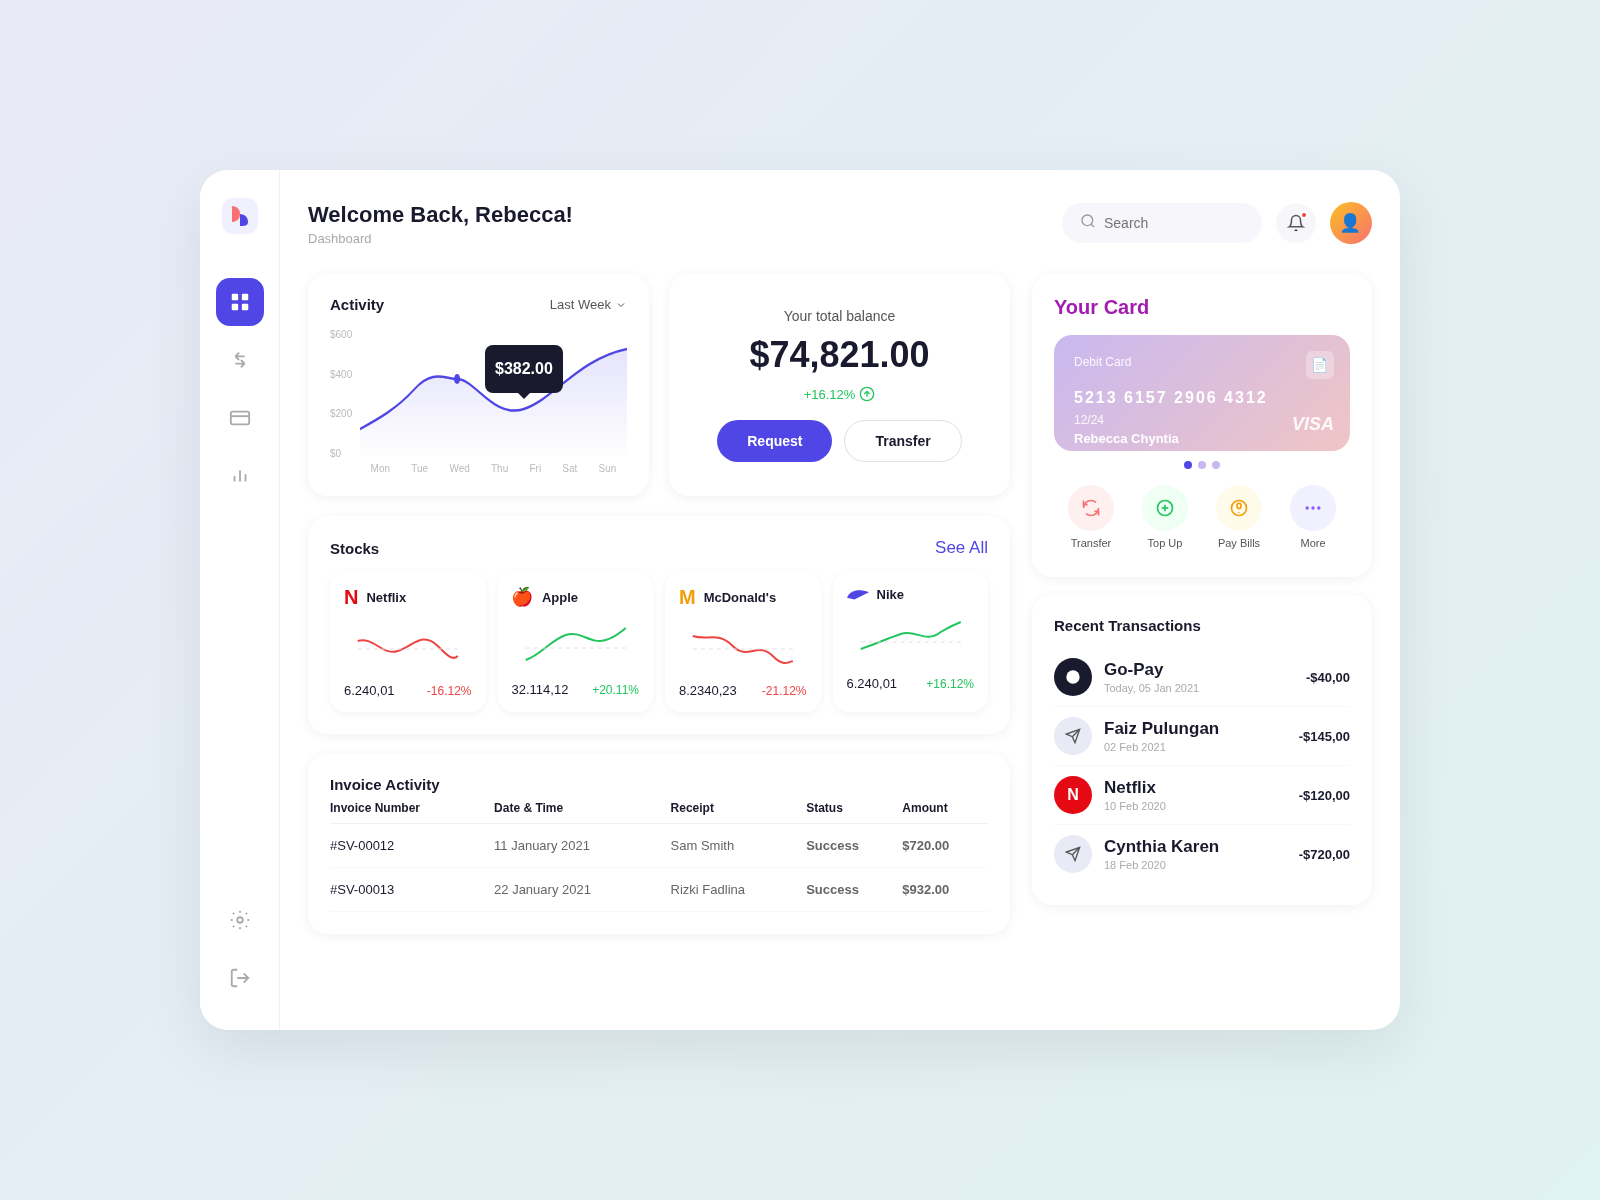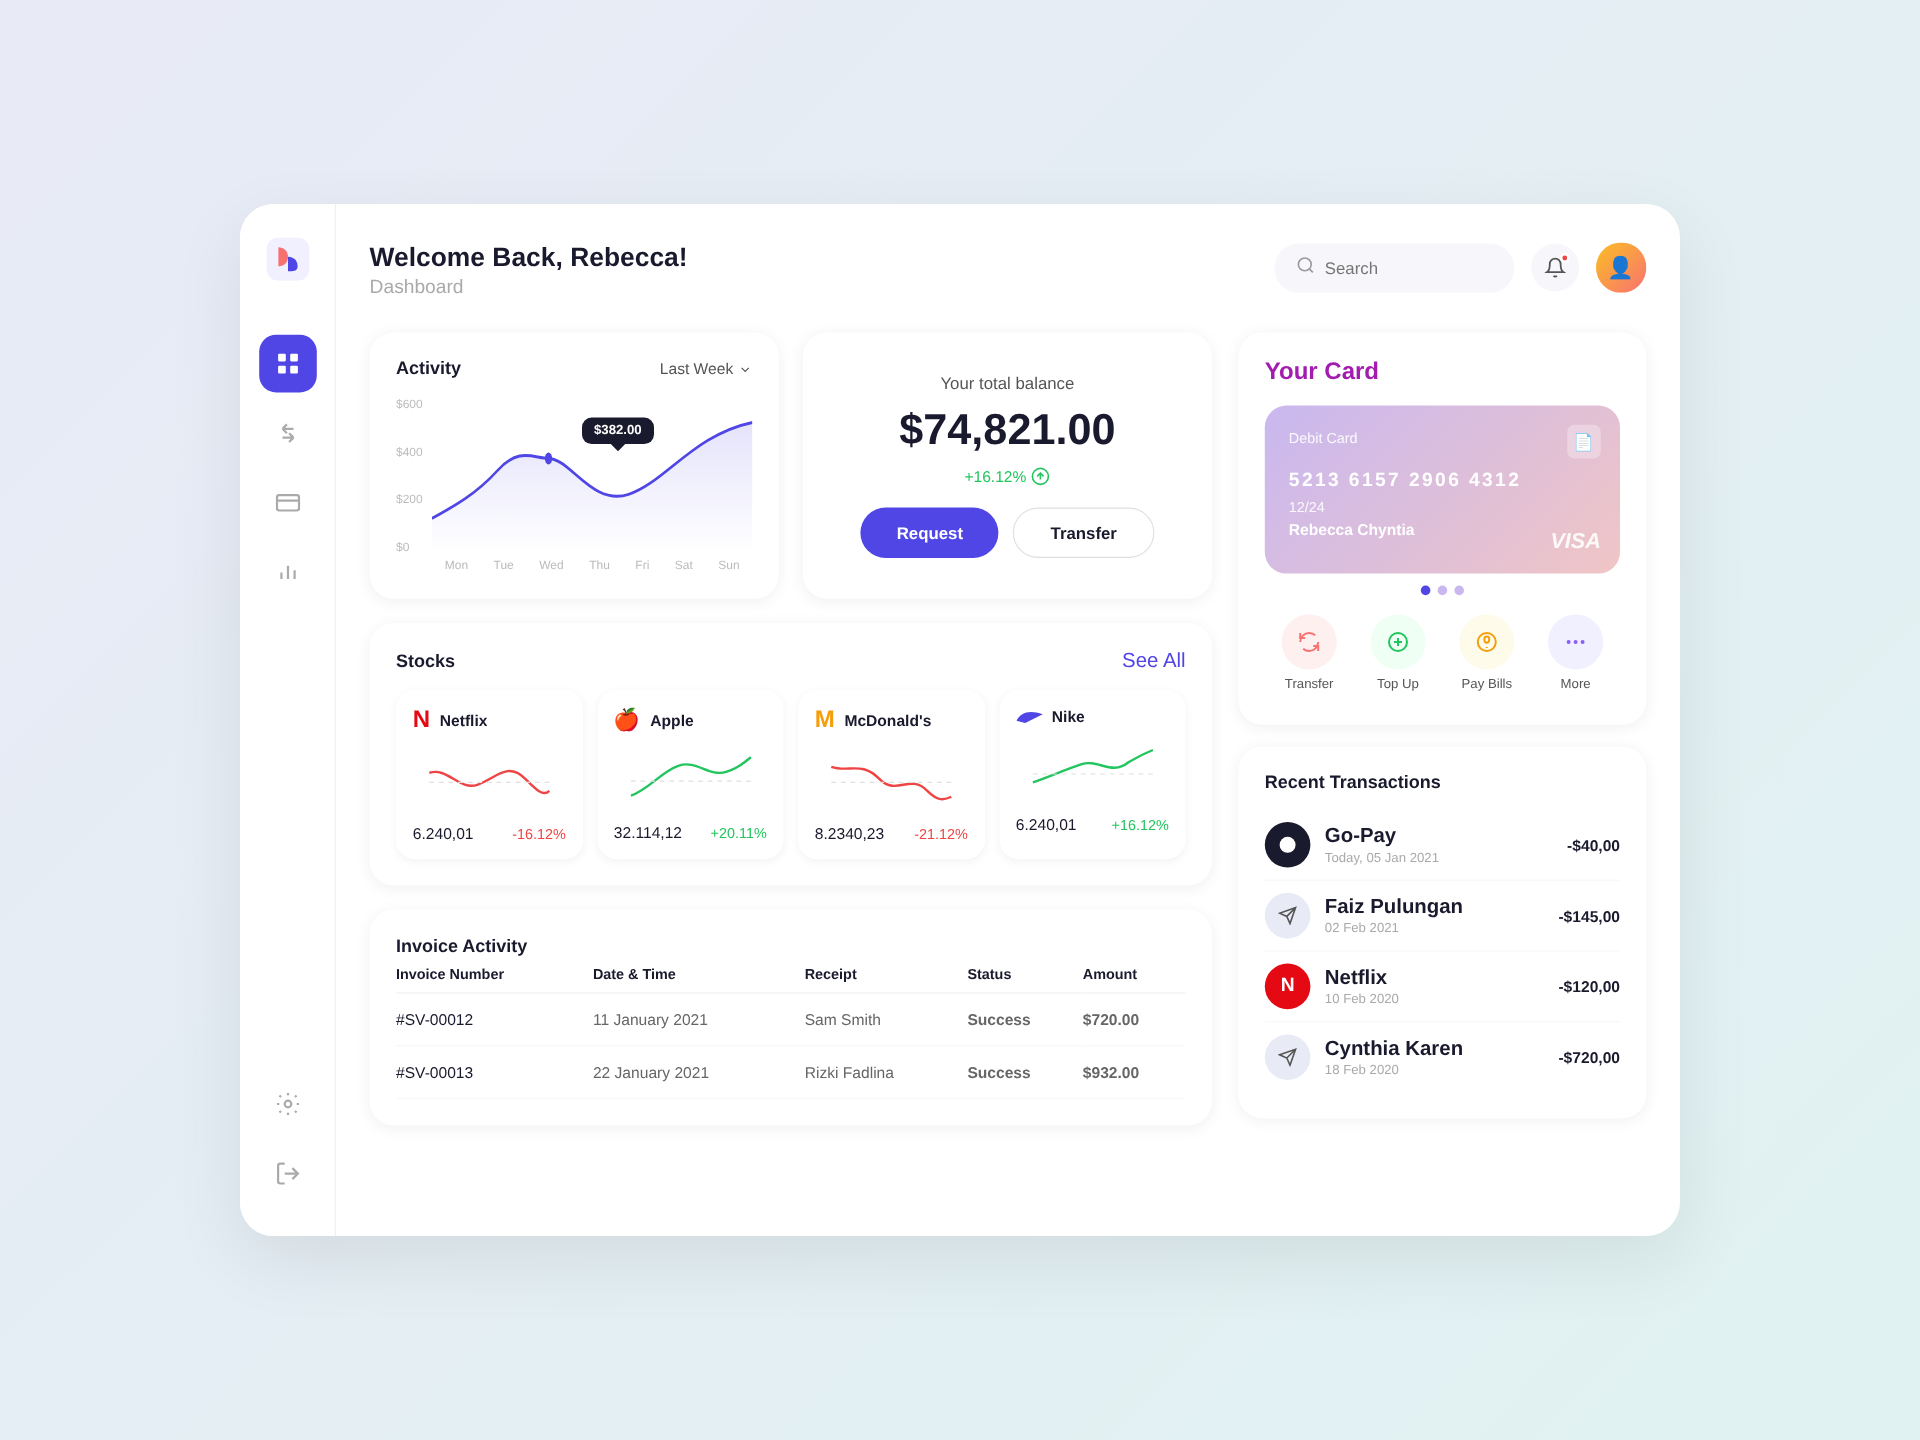--- a/index.html
+++ b/index.html
@@ -60,21 +60,21 @@
       padding: 32px 28px;
       overflow-y: auto;
     }
     .header {
       display: flex;
       align-items: flex-start;
       justify-content: space-between;
       margin-bottom: 28px;
     }
     .header-title { font-size: 22px; font-weight: 700; color: #1a1a2e; }
-    .header-subtitle { font-size: 16px; color: #aaa; margin-top: 3px; }
+    .header-subtitle { font-size: 13px; color: #aaa; margin-top: 3px; }
     .header-right {
       display: flex;
       align-items: center;
       gap: 14px;
     }
     .search-bar {
       display: flex;
       align-items: center;
       background: #f7f7fb;
       border-radius: 50px;
@@ -173,23 +173,23 @@
       height: 130px;
       margin-left: 30px;
       width: calc(100% - 30px);
     }
     .chart-tooltip {
       position: absolute;
       top: 16px;
       left: 155px;
       background: #1a1a2e;
       color: #fff;
-      font-size: 11px;
+      font-size: 16px;
       font-weight: 700;
-      padding: 5px 10px;
+      padding: 15px 10px;
       border-radius: 8px;
     }
     .chart-tooltip::after {
       content: '';
       position: absolute;
       bottom: -6px;
       left: 50%;
       transform: translateX(-50%);
       border: 6px solid transparent;
       border-top-color: #1a1a2e;
@@ -303,21 +303,21 @@
     .amount-col { color: #1a1a2e; font-weight: 600; }
 
     
     .your-card-title { font-size: 20px; font-weight: 700; color: #a21caf; margin-bottom: 16px; }
     .debit-card {
       background: linear-gradient(135deg, #c9b8f0 0%, #f0c5c5 100%);
       border-radius: 18px;
       padding: 20px;
       color: #fff;
       position: relative;
-      height: 140px;
+      height: 116px;
     }
     .card-type { font-size: 12px; opacity: 0.9; margin-bottom: 6px; }
     .card-logo-right {
       position: absolute;
       top: 16px;
       right: 16px;
       width: 28px;
       height: 28px;
       background: rgba(255,255,255,0.3);
       border-radius: 6px;

